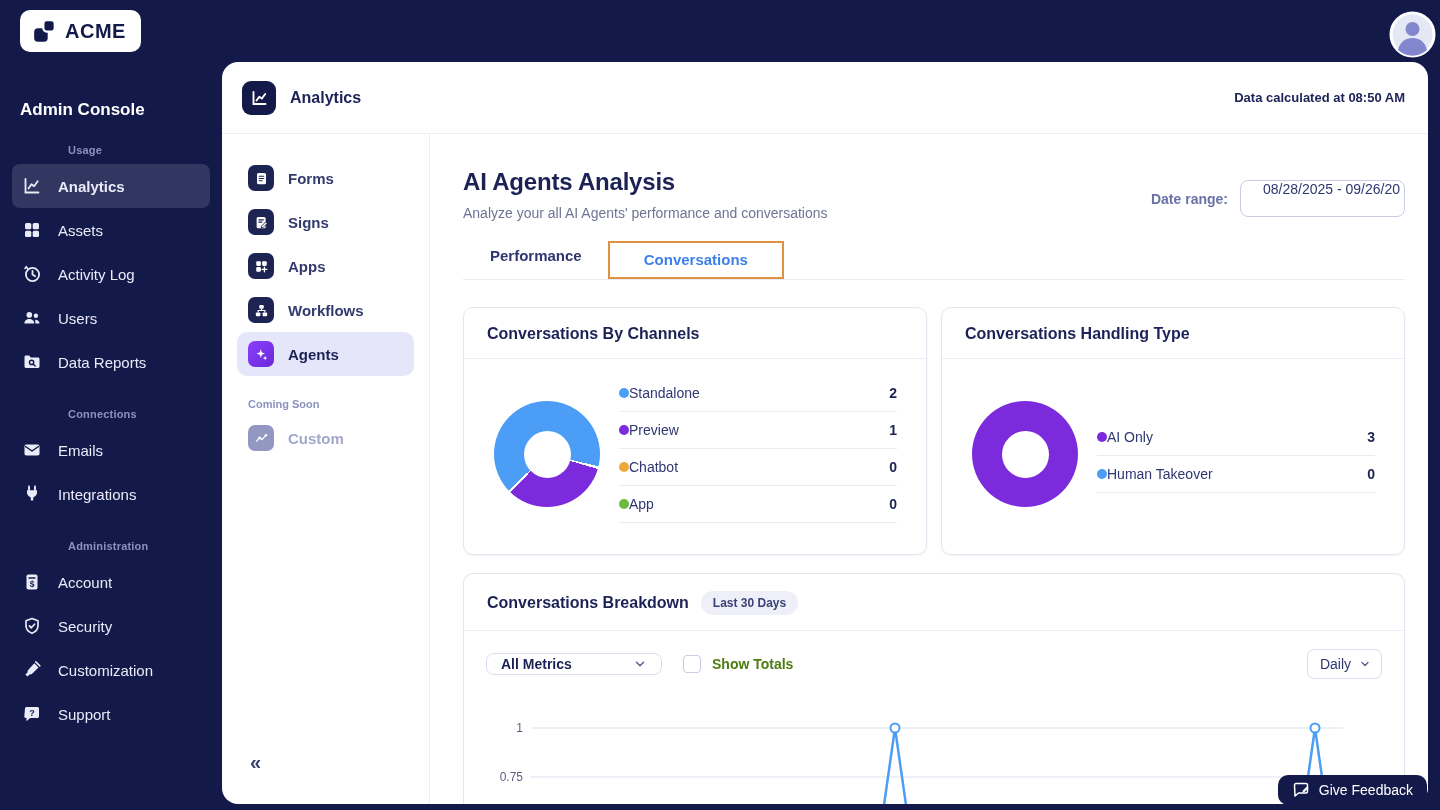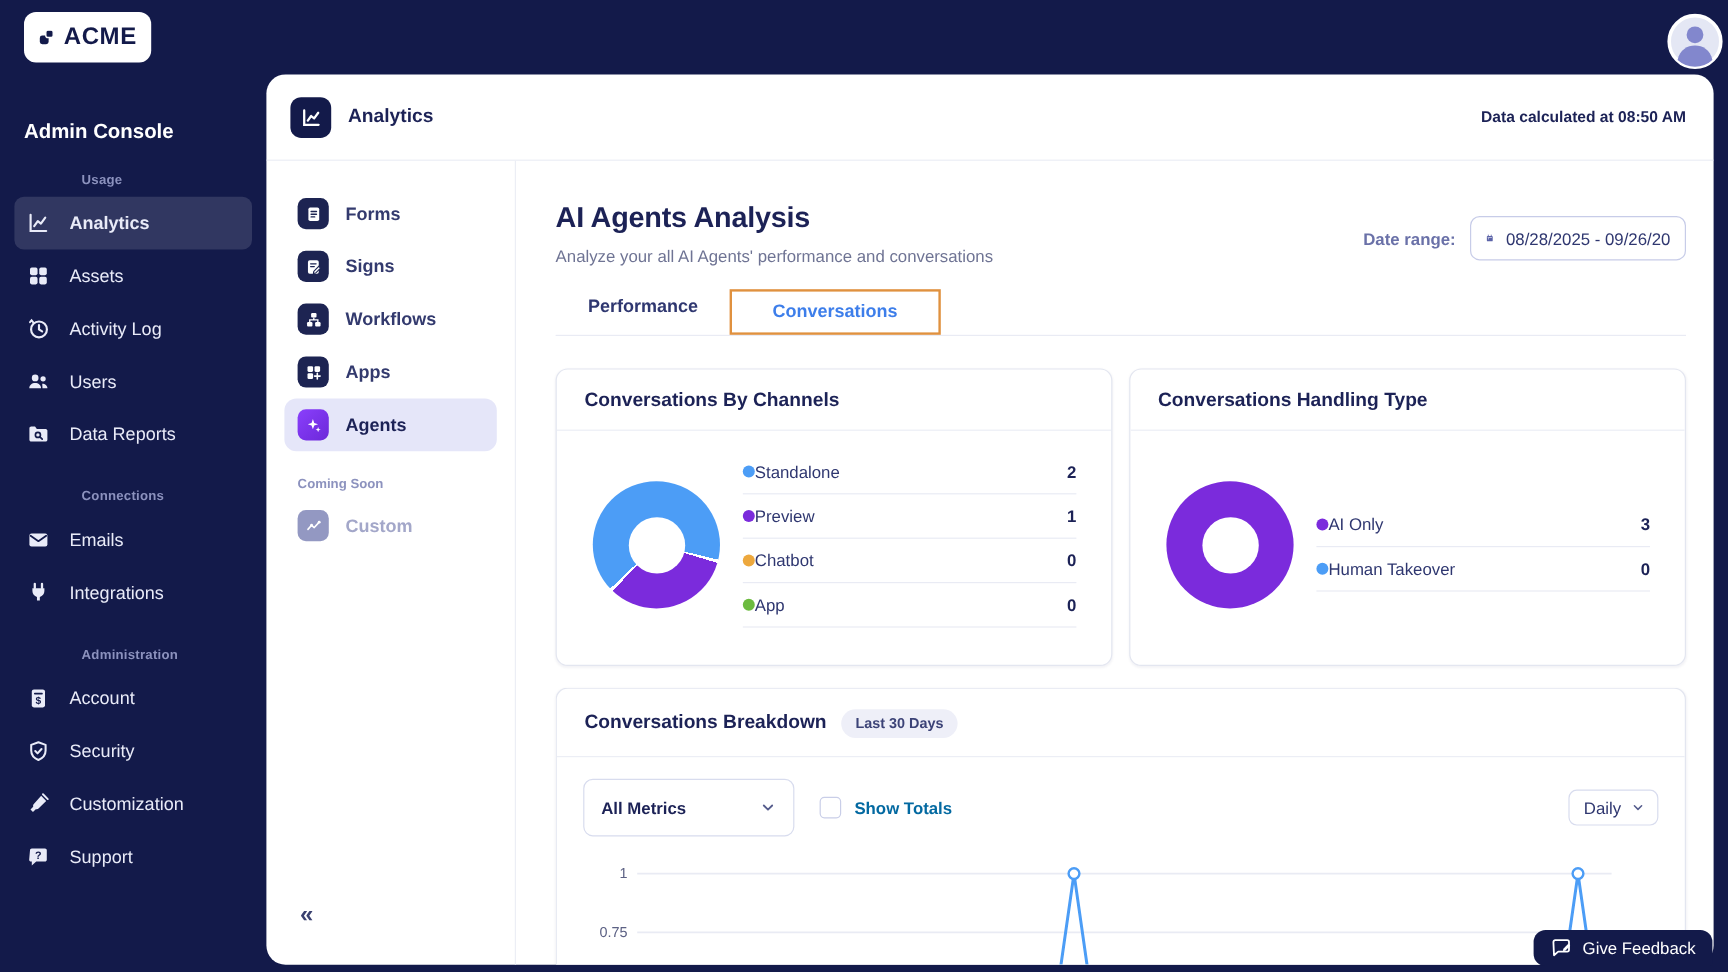--- a/index.html
+++ b/index.html
@@ -1,20 +1,20 @@
 <!DOCTYPE html>
 <html><head>
 <meta charset="utf-8">
 <style>
   * { margin:0; padding:0; box-sizing:border-box; }
   html,body { width:1440px; height:810px; overflow:hidden; }
   body { background:#131A4A; font-family:"Liberation Sans","DejaVu Sans",sans-serif; position:relative; }
 
   
-  .logo-pill { position:absolute; left:20px; top:10px; width:106px; height:42px; background:#fff; border-radius:10px; display:flex; align-items:center; gap:7px; padding:0 12px; }
+  .logo-pill { position:absolute; left:20px; top:10px; width:121px; height:42px; background:#fff; border-radius:10px; display:flex; align-items:center; gap:7px; padding:0 12px; }
   .logo-text { font-size:20px; font-weight:800; color:#131A4A; letter-spacing:.5px; }
   .avatar { position:absolute; right:4px; top:11px; width:47px; height:47px; }
 
   
   .sidebar { position:absolute; left:0; top:62px; width:222px; bottom:0; padding:0 12px; }
   .sidebar-title { color:#fff; font-size:17px; font-weight:800; margin:38px 8px 0; }
   .section-label { color:#8C92BE; font-size:11px; font-weight:700; margin:24px 8px 8px; letter-spacing:.2px;padding-left:48px; }
   .nav-item { height:44px; display:flex; align-items:center; gap:16px; padding:0 10px; border-radius:8px; color:#E9EBF8; font-size:15px; cursor:pointer; }
   .nav-item.active { background:rgba(255,255,255,.13); font-weight:700; }
   .nav-item svg { flex:none; }
@@ -39,21 +39,21 @@
   .sn-section-label { color:#8C92BE; font-size:11px; font-weight:700; margin:22px 26px 6px; }
   .collapse-btn { position:absolute; left:28px; bottom:32px; font-size:20px; font-weight:700; color:#3A4170; cursor:pointer; line-height:1; }
 
   
   .content { flex:1; position:relative; padding:0 23px 0 33px; overflow:hidden; }
   .title-row { display:flex; justify-content:space-between; margin-top:34px; }
   .page-title { font-size:24px; font-weight:800; color:#1C2256; letter-spacing:-.2px; }
   .page-subtitle { margin-top:9px; font-size:14px; color:#6F7494; }
   .daterange { display:flex; align-items:center; gap:12px; margin-top:8px; }
   .dr-label { font-size:14px; font-weight:700; color:#6A71A8; }
-  .dr-input { width:180px; height:37px; border:1px solid #C7CCE8; border-radius:8px; display:flex; align-items:center; gap:10px; padding:0 12px; overflow:hidden; cursor:pointer; }
+  .dr-input { width:165px; height:37px; border:1px solid #C7CCE8; border-radius:8px; display:flex; align-items:flex-start; gap:10px; padding:0 12px; overflow:hidden; cursor:pointer; }
   .dr-value { font-size:14px; color:#2F3770; white-space:nowrap; }
 
   .tabs { margin-top:20px; display:flex; align-items:flex-end; gap:26px; border-bottom:1px solid #E9EBF4; padding-left:27px; height:39px; }
   .tab { font-size:15px; font-weight:700; color:#2F3770; padding-bottom:15px; cursor:pointer; }
   .tab.active { color:#3D7EEA; border:2px solid #E0913F; padding:8px 34px 10px; height:38px; display:flex; align-items:center; }
 
   .cards-row { margin-top:27px; display:grid; grid-template-columns:1fr 1fr; gap:14px; }
   .card { border:1px solid #E3E6F0; border-radius:10px; background:#fff; box-shadow:0 1px 2px rgba(20,25,80,.05); height:248px; overflow:hidden; }
   .card-header { padding:17px 23px 15px; border-bottom:1px solid #ECEEF5; font-size:16px; font-weight:700; color:#1C2256; display:flex; align-items:center; gap:12px; }
   .card-body { display:flex; padding:0 29px 0 30px; align-items:flex-start; }
@@ -66,26 +66,26 @@
   .legend.mt-big { margin-top:60px; }
   .legend-row { display:flex; align-items:center; height:37px; border-bottom:1px solid #E9EBF4; gap:0; }
   .dot { width:10px; height:10px; border-radius:50%; flex:none; }
   .legend-label { font-size:14px; color:#2F3770; }
   .legend-value { margin-left:auto; font-size:14px; font-weight:700; color:#1C2256; }
 
   .breakdown { margin-top:18px; border:1px solid #E3E6F0; border-radius:10px 10px 0 0; border-bottom:none; background:#fff; box-shadow:0 1px 2px rgba(20,25,80,.05); height:400px; position:relative; overflow:hidden; }
   .badge { background:#EEEFF8; border-radius:999px; padding:5px 12px; font-size:12px; font-weight:700; color:#3C4377; }
   .filter-row { display:flex; align-items:center; padding:18px 22px 0; }
   .select { border:1px solid #D8DCEE; border-radius:8px; display:flex; align-items:center; cursor:pointer; background:#fff; }
-  .metrics-select { width:176px; height:48px; padding:0 14px; font-size:14px; font-weight:700; color:#1C2256; }
+  .metrics-select { width:176px; height:22px; padding:0 14px; font-size:14px; font-weight:700; color:#1C2256; }
   .interval-select { margin-left:auto; height:30px; padding:0 10px 0 12px; font-size:14px; color:#2F3770; gap:8px; border-radius:7px; }
   .chev { margin-left:auto; }
   .checkbox-group { margin-left:21px; display:flex; align-items:center; gap:11px; }
   .checkbox { width:18px; height:18px; border:1.5px solid #C9CEE8; border-radius:4px; background:#fff; cursor:pointer; }
-  .cb-label { font-size:14px; font-weight:600; color:#0369a1; }
+  .cb-label { font-size:14px; font-weight:600; color:#4d7c0f; }
   .bd-chart { position:absolute; left:0; top:0; pointer-events:none; }
 
   .feedback-btn { position:absolute; right:13px; bottom:5px; height:30px; background:#131A4A; color:#fff; border-radius:10px 10px 2px 10px; display:flex; align-items:center; gap:9px; padding:0 14px; font-size:14px; cursor:pointer; z-index:20; }
 </style>
 </head>
 <body>
 
 <div class="logo-pill">
   <svg width="26" height="26" viewBox="0 0 24 24">
     <rect x="2" y="9.5" width="12.5" height="12.5" rx="3.5" fill="#131A4A"></rect>
@@ -228,38 +228,38 @@
               <rect x="3.5" y="2.5" width="12" height="15" rx="2" fill="#fff"></rect>
               <path d="M6.5 6.5h6M6.5 9.5h4" stroke="#1D2452" stroke-width="1.5" stroke-linecap="round"></path>
               <path d="M10 14.8l5.5-5.5 2 2-5.5 5.5-2.4.4z" fill="#fff" stroke="#1D2452" stroke-width="1.2"></path>
             </svg>
           </span>
         <span>Signs</span>
       </div>
       <div class="sn-item">
         <span class="sn-icon">
             <svg width="15" height="15" viewBox="0 0 20 20">
+              <rect x="3" y="3" width="6.2" height="6.2" rx="1.4" fill="#fff"></rect>
+              <rect x="10.8" y="3" width="6.2" height="6.2" rx="1.4" fill="#fff"></rect>
+              <rect x="3" y="10.8" width="6.2" height="6.2" rx="1.4" fill="#fff"></rect>
+              <path d="M13.9 10.8v6.2M10.8 13.9H17" stroke="#fff" stroke-width="1.8" stroke-linecap="round"></path>
+            </svg>
+          </span>
+        <span>Apps</span>
+      </div>
+      <div class="sn-item">
+        <span class="sn-icon">
+            <svg width="15" height="15" viewBox="0 0 20 20">
               <rect x="7" y="2.5" width="6" height="5" rx="1.2" fill="#fff"></rect>
               <rect x="2.5" y="12.5" width="6" height="5" rx="1.2" fill="#fff"></rect>
               <rect x="11.5" y="12.5" width="6" height="5" rx="1.2" fill="#fff"></rect>
               <path d="M10 7.5v2.5M5.5 12.5V10h9v2.5" stroke="#fff" stroke-width="1.5" fill="none"></path>
             </svg>
           </span>
         <span>Workflows</span>
-      </div>
-      <div class="sn-item">
-        <span class="sn-icon">
-            <svg width="15" height="15" viewBox="0 0 20 20">
-              <rect x="3" y="3" width="6.2" height="6.2" rx="1.4" fill="#fff"></rect>
-              <rect x="10.8" y="3" width="6.2" height="6.2" rx="1.4" fill="#fff"></rect>
-              <rect x="3" y="10.8" width="6.2" height="6.2" rx="1.4" fill="#fff"></rect>
-              <path d="M13.9 10.8v6.2M10.8 13.9H17" stroke="#fff" stroke-width="1.8" stroke-linecap="round"></path>
-            </svg>
-          </span>
-        <span>Apps</span>
       </div>
       <div class="sn-item active">
         <span class="sn-icon purple">
             <svg width="15" height="15" viewBox="0 0 20 20">
               <path d="M9 3l1.5 4.2L14.7 8.7 10.5 10.2 9 14.4 7.5 10.2 3.3 8.7 7.5 7.2z" fill="#fff"></path>
               <path d="M14.8 11.8l.8 2.1 2.1.8-2.1.8-.8 2.1-.8-2.1-2.1-.8 2.1-.8z" fill="#fff"></path>
             </svg>
           </span>
         <span>Agents</span>
       </div>

